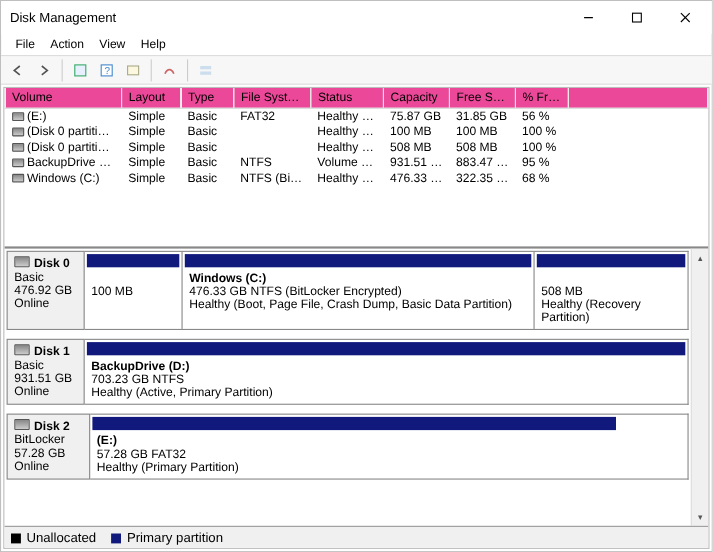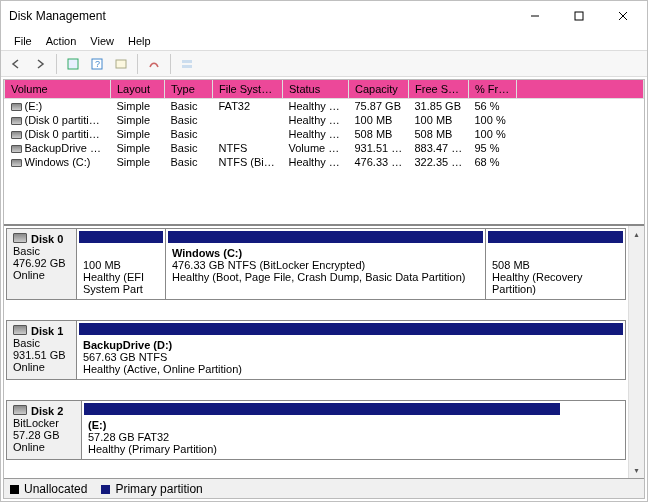--- a/index.html
+++ b/index.html
@@ -18,21 +18,21 @@
   .content { flex: 1; border: 1px solid #bbb; margin: 2px; display: flex; flex-direction: column; overflow: hidden; }
   .list-pane { height: 144px; overflow: hidden; }
   table.vols { width: 100%; border-collapse: collapse; table-layout: fixed; }
   table.vols th { background: #ec4899; border: 1px solid #ddd; border-top: none; font-weight: normal; text-align: left; padding: 2px 6px; height: 18px; white-space: nowrap; overflow: hidden; text-overflow: ellipsis; }
   table.vols td { padding: 1px 6px; white-space: nowrap; overflow: hidden; text-overflow: ellipsis; }
   .vicon { display: inline-block; width: 11px; height: 8px; background: linear-gradient(#888,#ccc); border: 1px solid #555; border-radius: 1px; margin-right: 3px; vertical-align: middle; }
   .disk-pane { flex: 1; border-top: 2px solid #888; display: flex; overflow: hidden; }
   .disk-scroll { flex: 1; overflow: hidden; padding: 2px 2px 0 2px; }
   .scrollbar { width: 16px; background: #f0f0f0; display: flex; flex-direction: column; justify-content: space-between; border-left: 1px solid #ddd; }
   .sbtn { height: 16px; display: flex; align-items: center; justify-content: center; font-size: 8px; color: #555; }
-  .disk-row { display: flex; margin-bottom: 20px; }
+  .disk-row { display: flex; margin-bottom: 8px; }
   .disk-label { width: 76px; border: 1px solid #888; background: #f0f0f0; padding: 4px 6px; display: flex; flex-direction: column; justify-content: flex-start; }
   .disk-label .dicon { display: inline-block; width: 14px; height: 10px; background: linear-gradient(#888,#ccc); border: 1px solid #555; border-radius: 1px; margin-right: 4px; }
   .disk-label .dname { font-weight: bold; }
   .disk-parts { flex: 1; display: flex; border: 1px solid #888; border-left: none; }
   .part { border-left: 1px solid #888; display: flex; flex-direction: column; }
   .part:first-child { border-left: none; }
   .part-cap { height: 12px; background: #12197c; margin: 2px; }
   .part-body { padding: 2px 6px 4px 6px; flex: 1; }
   .part-body .pname { font-weight: bold; }
   .legend { height: 20px; border-top: 1px solid #999; background: #f0f0f0; display: flex; align-items: center; padding: 0 6px; gap: 14px; font-size: 12px; }
@@ -211,21 +211,20 @@
               <div>Basic</div>
               <div>476.92 GB</div>
               <div>Online</div>
             </div>
             <div class="disk-parts">
               <div class="part" style="width: 88px;">
                 <div class="part-cap"></div>
                 <div class="part-body">
                   <div>&nbsp;</div>
                   <div>100 MB</div>
-                  <div>Healthy (EFI System Part</div>
                 </div>
               </div>
               <div class="part" style="width: 320px;">
                 <div class="part-cap"></div>
                 <div class="part-body">
                   <div class="pname">Windows  (C:)</div>
                   <div>476.33 GB NTFS (BitLocker Encrypted)</div>
                   <div>Healthy (Boot, Page File, Crash Dump, Basic Data Partition)</div>
                 </div>
               </div>
@@ -244,22 +243,22 @@
               <div><span class="dicon"></span><span class="dname">Disk 1</span></div>
               <div>Basic</div>
               <div>931.51 GB</div>
               <div>Online</div>
             </div>
             <div class="disk-parts">
               <div class="part" style="width: 548px;">
                 <div class="part-cap"></div>
                 <div class="part-body">
                   <div class="pname">BackupDrive  (D:)</div>
-                  <div>567.63 GB NTFS</div>
-                  <div>Healthy (Active, Online Partition)</div>
+                  <div>703.23 GB NTFS</div>
+                  <div>Healthy (Active, Primary Partition)</div>
                 </div>
               </div>
             </div>
           </div>
           <div class="disk-row">
             <div class="disk-label">
               <div><span class="dicon"></span><span class="dname">Disk 2</span></div>
               <div>BitLocker</div>
               <div>57.28 GB</div>
               <div>Online</div>

